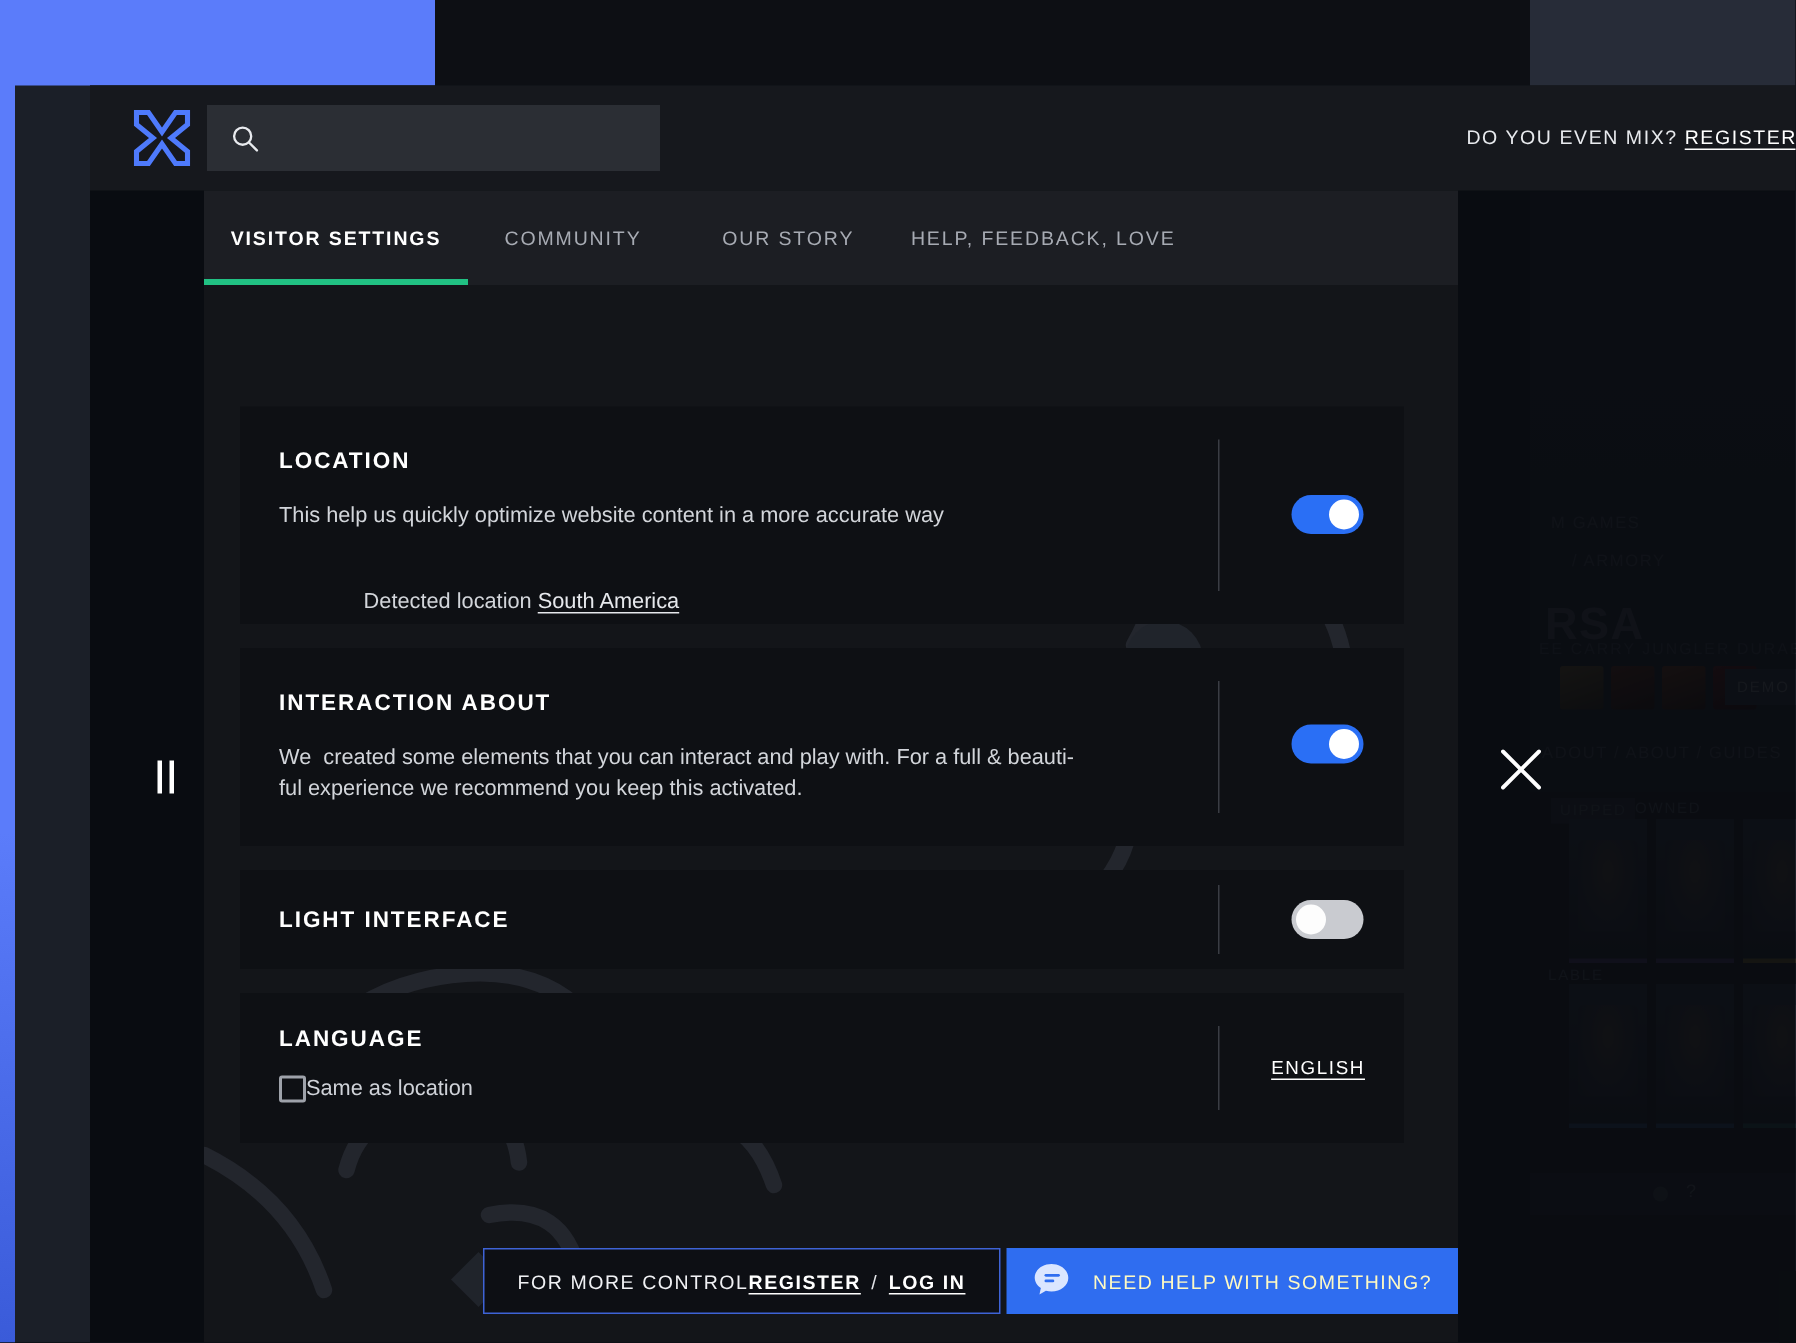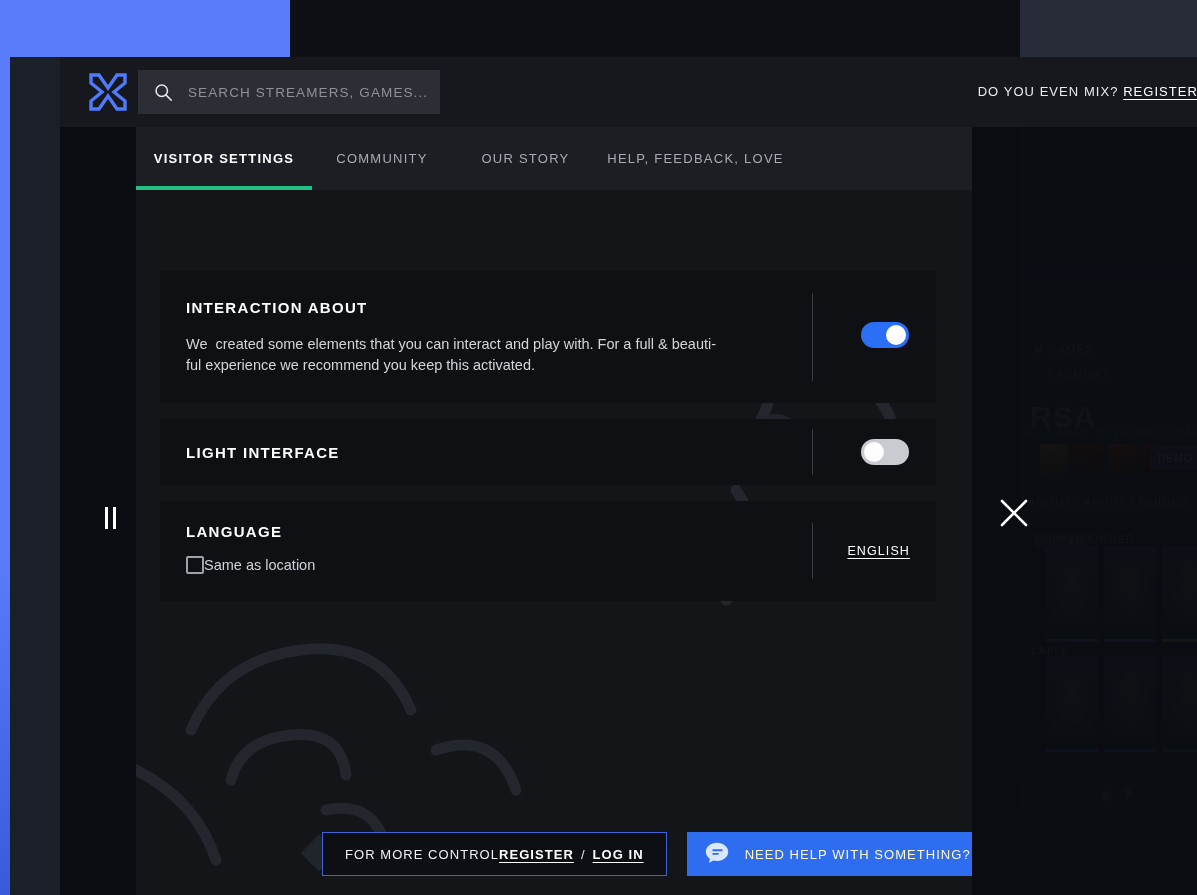--- a/index.html
+++ b/index.html
@@ -397,21 +397,21 @@
     text-decoration: underline;
     text-underline-offset: 3px;
     cursor: pointer;
   }
 
   
   .actions {
     position: absolute;
     left: 186px; top: 642px;
     display: flex;
-    gap: 20px;
+    gap: 4px;
     align-items: center;
   }
   .btn-outline {
     height: 44px;
     padding: 0 22px;
     border: 1px solid #3e63d6;
     background: #0d0f14;
     display: flex; align-items: center;
     font-size: 13px;
     letter-spacing: 1.05px;
@@ -540,21 +540,20 @@
         </svg>
       </div>
 
       <div class="searchbox">
         <span class="search-icon-wrap">
           <svg viewBox="0 0 22 22" width="19" height="19" aria-hidden="true">
             <circle cx="9" cy="9" r="6.6" fill="none" stroke="#e8eaee" stroke-width="1.8"></circle>
             <line x1="13.7" y1="13.7" x2="20" y2="20" stroke="#e8eaee" stroke-width="1.8" stroke-linecap="round"></line>
           </svg>
         </span>
-        <input class="search-input" type="text" placeholder="SEARCH STREAMERS, GAMES..." style="">
       </div>
 
       <div class="topright">
         <span>DO YOU EVEN MIX?</span>
         <span class="lnk">REGISTER</span>
       </div>
     </div>
 
     <div class="tabs-row">
       <div class="tab t0 active">VISITOR SETTINGS</div>
@@ -579,20 +578,33 @@
         <g fill="#20242b">
           <circle cx="640" cy="250" r="26"></circle>
           <rect x="170" y="650" width="26" height="26" transform="rotate(45 183 663)"></rect>
         </g>
         <path d="M0 790 q200 -80 420 -10 q200 64 416 10 L836 705 L0 705 Z" fill="#0d0f14"></path>
         <path d="M0 812 q210 -70 420 -6 q205 62 416 6 L836 705 L0 705 Z" fill="#0c0e12"></path>
       </svg>
 
       <div class="cards">
 
+        <div class="card loc">
+          <div class="card-inner">
+            <div class="card-title">LOCATION</div>
+            <div class="card-text">This help us quickly optimize website content in a more accurate way</div>
+            <div class="card-text second">
+              <span>Detected location </span><span class="ul">South America</span>
+            </div>
+          </div>
+          <div class="divider"></div>
+          <div class="toggle on">
+              <span class="knob"></span>
+            </div>
+        </div>
 
         <div class="card inter">
           <div class="card-inner">
             <div class="card-title">INTERACTION ABOUT</div>
             <div class="card-text">We  created some elements that you can interact and play with. For a full &amp; beauti-
 ful experience we recommend you keep this activated.</div>
           </div>
           <div class="divider"></div>
           <div class="toggle on">
               <span class="knob"></span>

